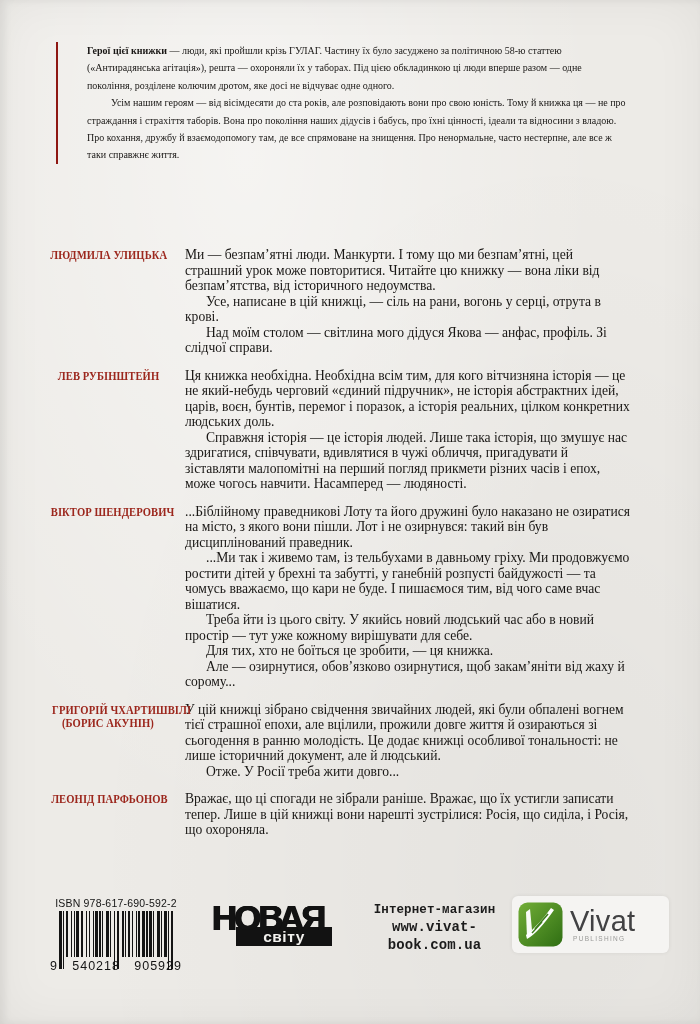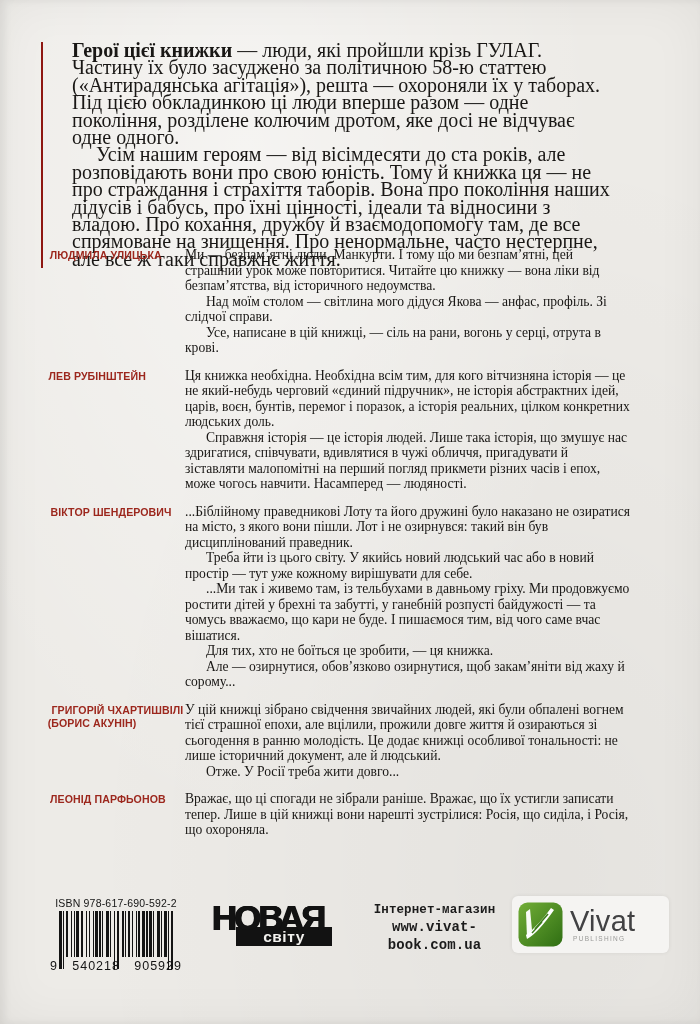--- a/index.html
+++ b/index.html
@@ -7,32 +7,32 @@
     position:relative;width:700px;height:1024px;overflow:hidden;
     background:
       radial-gradient(ellipse at 35% 15%, rgba(255,255,255,.45), transparent 55%),
       radial-gradient(ellipse at 80% 85%, rgba(0,0,0,.035), transparent 60%),
       #edebe7;
     box-shadow:inset 4px 0 8px rgba(0,0,0,.07), inset 0 0 50px rgba(0,0,0,.05);
     font-family:"Liberation Serif", serif;color:#191715;
   }
   
   .intro{
-    position:absolute;left:41px;top:42px;width:572px;box-sizing:border-box;
+    position:absolute;left:56px;top:42px;width:572px;box-sizing:border-box;
     border-left:2px solid #8e1712;padding-left:29px;
-    font-size:20px;line-height:17.4px;
+    font-size:10px;line-height:17.4px;
   }
   .intro p{margin:0;}
   .intro .lead{font-weight:bold;}
   .intro .p2{text-indent:24px;}
   
   .quotes{position:absolute;left:40px;top:247px;width:592px;}
   .qblock{display:grid;grid-template-columns:128px 445px;column-gap:17px;margin-bottom:12px;}
   .qauthor{
-    text-align:left;color:#9c271d;font-family:Liberation Sans, sans-serif;
+    text-align:center;color:#9c271d;font-family:Liberation Serif, serif;
     font-weight:bold;font-size:11.5px;line-height:13px;padding-top:2px;letter-spacing:.1px;
   }
   .qauthor .nm{display:inline-block;transform:scaleX(.92);transform-origin:right center;white-space:nowrap;}
   .qtext{font-size:13.6px;line-height:15.5px;}
   .qtext p{margin:0;}
   .qtext p.ind{text-indent:21px;}
   
   .barcode{position:absolute;left:50px;top:897px;width:132px;font-family:"Liberation Sans",sans-serif;}
   .isbn{font-size:10.5px;letter-spacing:.2px;text-align:center;white-space:nowrap;color:#141414;margin-bottom:2px;}
   .barwrap{position:relative;height:62px;}
@@ -67,39 +67,39 @@
     <p><span class="lead">Герої цієї книжки</span><span> — люди, які пройшли крізь ГУЛАГ. Частину їх було засуджено за політичною 58-ю статтею («Антирадянська агітація»), решта — охороняли їх у таборах. Під цією обкладинкою ці люди вперше разом — одне покоління, розділене колючим дротом, яке досі не відчуває одне одного.</span></p>
     <p class="p2">Усім нашим героям — від вісімдесяти до ста років, але розповідають вони про свою юність. Тому й книжка ця — не про страждання і страхіття таборів. Вона про покоління наших дідусів і бабусь, про їхні цінності, ідеали та відносини з владою. Про кохання, дружбу й взаємодопомогу там, де все спрямоване на знищення. Про ненормальне, часто нестерпне, але все ж таки справжнє життя.</p>
   </div>
 
   <div class="quotes">
 
     <div class="qblock">
       <div class="qauthor"><span class="nm">ЛЮДМИЛА УЛИЦЬКА</span></div>
       <div class="qtext">
         <p>Ми — безпам’ятні люди. Манкурти. І тому що ми безпам’ятні, цей страшний урок може повторитися. Читайте цю книжку — вона ліки від безпам’ятства, від історичного недоумства.</p>
+        <p class="ind">Усе, написане в цій книжці, — сіль на рани, вогонь у серці, отрута в крові.</p>
         <p class="ind">Над моїм столом — світлина мого дідуся Якова — анфас, профіль. Зі слідчої справи.</p>
-        <p class="ind">Усе, написане в цій книжці, — сіль на рани, вогонь у серці, отрута в крові.</p>
       </div>
     </div>
 
     <div class="qblock">
       <div class="qauthor"><span class="nm">ЛЕВ РУБІНШТЕЙН</span></div>
       <div class="qtext">
         <p>Ця книжка необхідна. Необхідна всім тим, для кого вітчизняна історія — це не який-небудь черговий «єдиний підручник», не історія абстрактних ідей, царів, воєн, бунтів, перемог і поразок, а історія реальних, цілком конкретних людських доль.</p>
         <p class="ind">Справжня історія — це історія людей. Лише така історія, що змушує нас здригатися, співчувати, вдивлятися в чужі обличчя, пригадувати й зіставляти малопомітні на перший погляд прикмети різних часів і епох, може чогось навчити. Насамперед — людяності.</p>
       </div>
     </div>
 
     <div class="qblock">
       <div class="qauthor"><span class="nm">ВІКТОР ШЕНДЕРОВИЧ</span></div>
       <div class="qtext">
         <p>...Біблійному праведникові Лоту та його дружині було наказано не озиратися на місто, з якого вони пішли. Лот і не озирнувся: такий він був дисциплінований праведник.</p>
+        <p class="ind">...Ми так і живемо там, із тельбухами в давньому гріху. Ми продовжуємо ростити дітей у брехні та забутті, у ганебній розпусті байдужості — та чомусь вважаємо, що кари не буде. І пишаємося тим, від чого саме вчас вішатися.</p>
         <p class="ind">Треба йти із цього світу. У якийсь новий людський час або в новий простір — тут уже кожному вирішувати для себе.</p>
-        <p class="ind">...Ми так і живемо там, із тельбухами в давньому гріху. Ми продовжуємо ростити дітей у брехні та забутті, у ганебній розпусті байдужості — та чомусь вважаємо, що кари не буде. І пишаємося тим, від чого саме вчас вішатися.</p>
         <p class="ind">Для тих, хто не боїться це зробити, — ця книжка.</p>
         <p class="ind">Але — озирнутися, обов’язково озирнутися, щоб закам’яніти від жаху й сорому...</p>
       </div>
     </div>
 
     <div class="qblock">
       <div class="qauthor">
         <span class="nm">ГРИГОРІЙ ЧХАРТИШВІЛІ</span><br>
         <span class="nm">(БОРИС АКУНІН)</span>
       </div>

